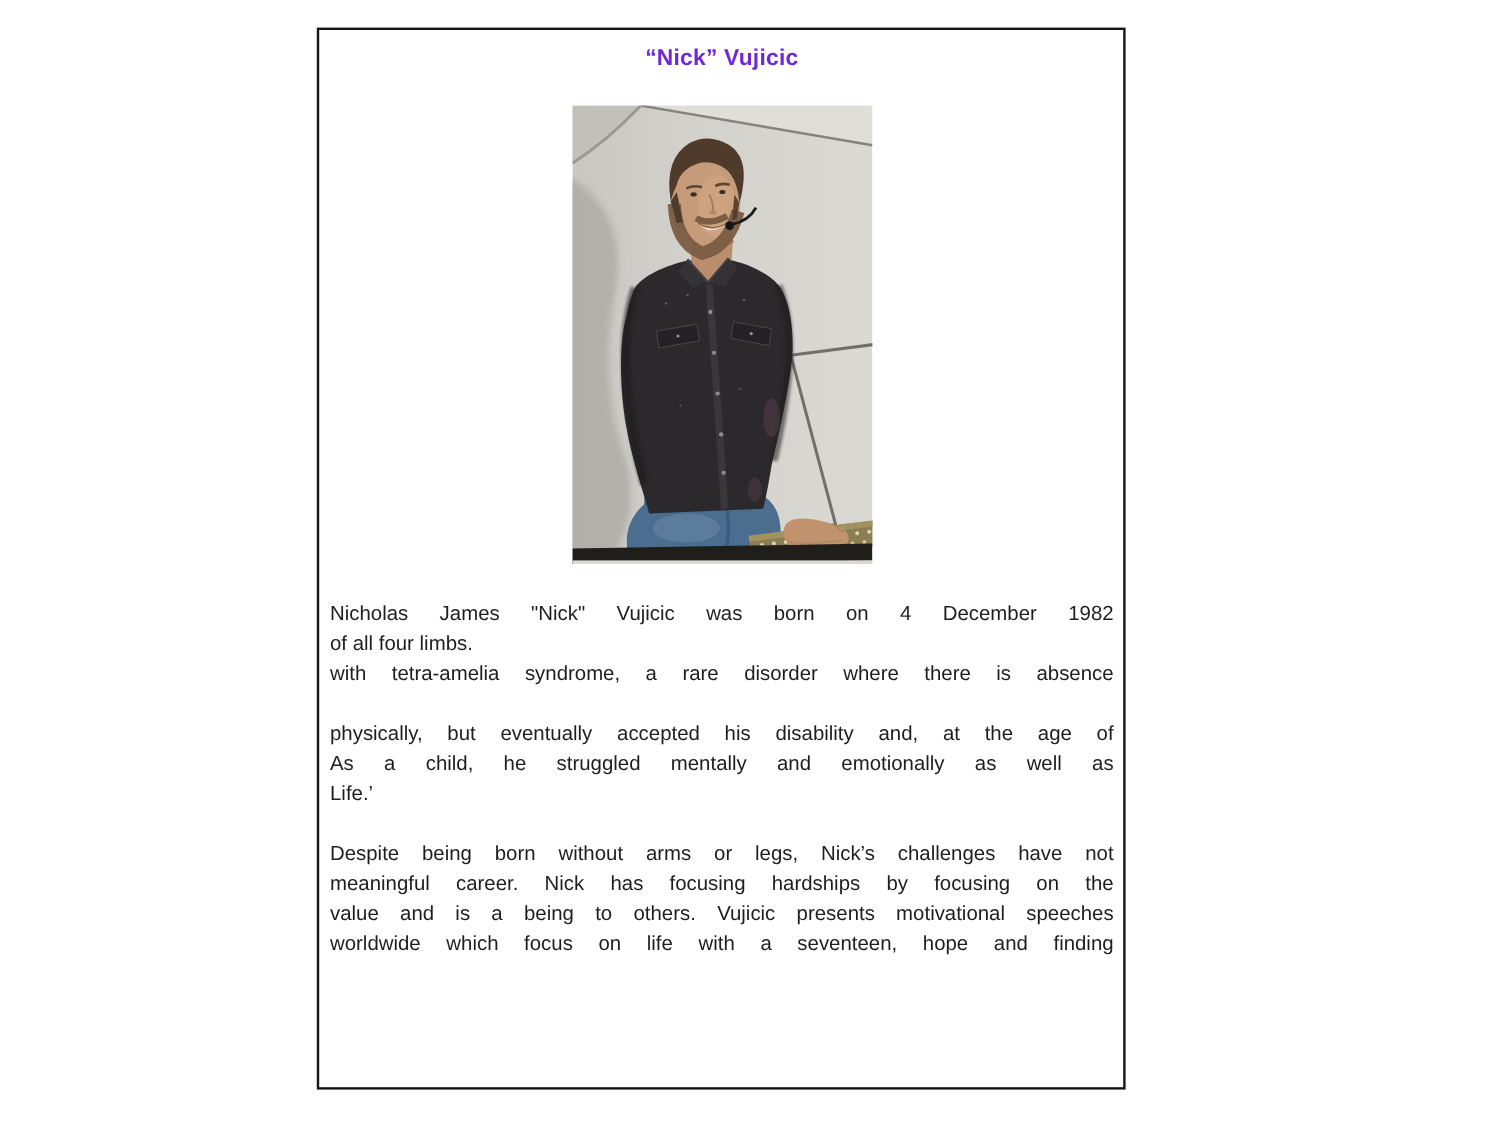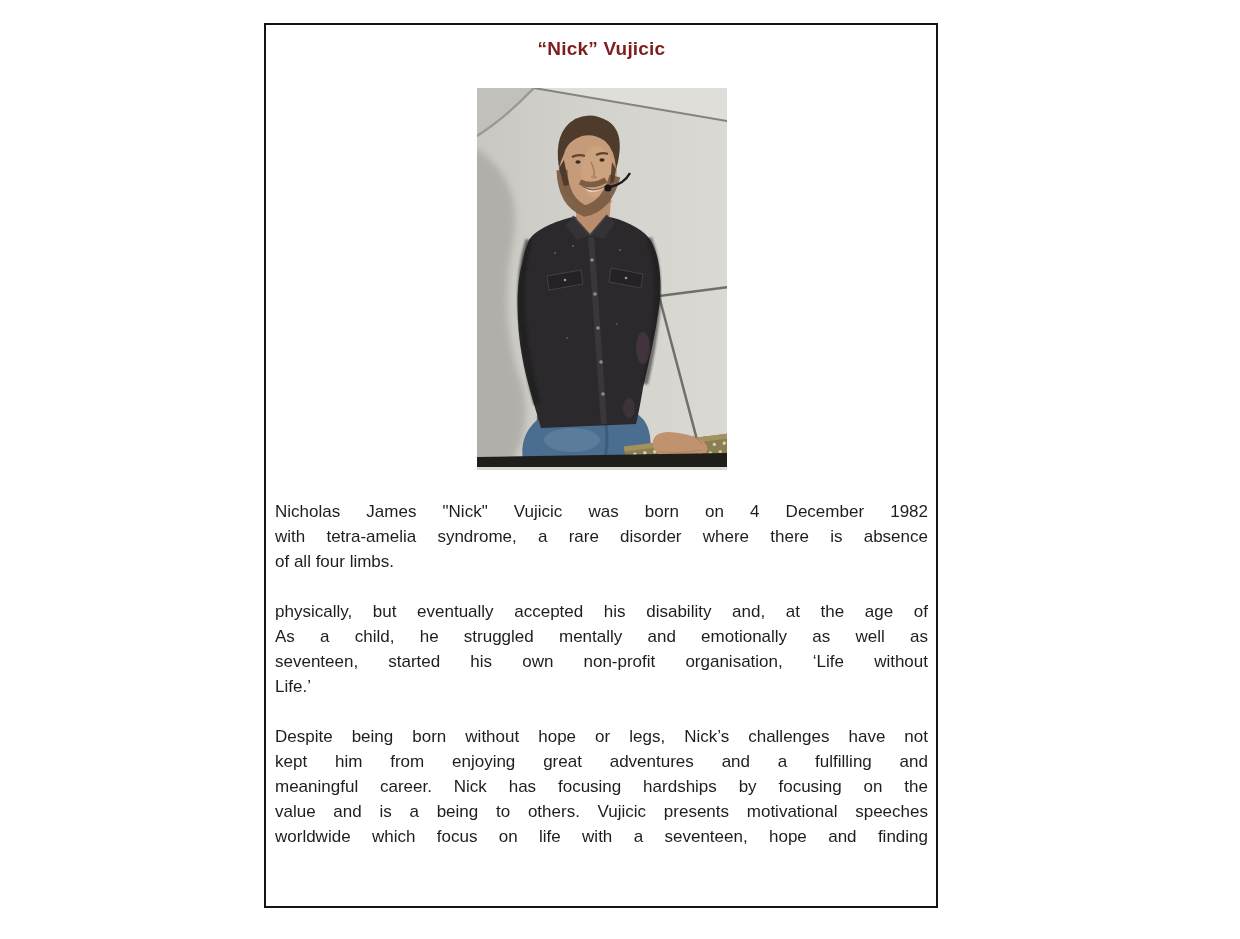--- a/index.html
+++ b/index.html
@@ -17,21 +17,21 @@
     box-sizing: border-box;
     border: 2px solid #141414;
     background: #ffffff;
     padding: 12px 8px 0 9px;
   }
   .doc-title {
     margin: 0;
     text-align: center;
     font-size: 19px;
     font-weight: bold;
-    color: #7f1d1d;
+    color: #6d28d9;
     line-height: 23px;
     letter-spacing: 0.2px;
   }
   .photo-wrap {
     width: 250px;
     margin: 28px auto 0 auto;
   }
   svg.photo {
     display: block;
     width: 250px; height: 382px;
@@ -168,33 +168,31 @@
 
       <polygon points="0,369 250,365 250,379 0,383" fill="#1f1e1b"></polygon>
       <rect x="0" y="379" width="250" height="3" fill="#dbd9d4"></rect>
     </svg>
   </div>
 
   <div class="article-body">
 
     <p class="para">
       <span class="line">Nicholas James "Nick" Vujicic was born on 4 December 1982</span>
+      <span class="line last">of all four limbs.</span>
       <span class="line">with tetra-amelia syndrome, a rare disorder where there is absence</span>
-      <span class="line last">of all four limbs.</span>
     </p>
 
     <p class="para">
       <span class="line">physically, but eventually accepted his disability and, at the age of</span>
       <span class="line">As a child, he struggled mentally and emotionally as well as</span>
-      <span class="line">seventeen, started his own non-profit organisation, ‘Life without</span>
       <span class="line last">Life.’</span>
     </p>
 
     <p class="para">
-      <span class="line">Despite being born without hope or legs, Nick’s challenges have not</span>
-      <span class="line">kept him from enjoying great adventures and a fulfilling and</span>
+      <span class="line">Despite being born without arms or legs, Nick’s challenges have not</span>
       <span class="line">meaningful career. Nick has focusing hardships by focusing on the</span>
       <span class="line">value and is a being to others. Vujicic presents motivational speeches</span>
       <span class="line">worldwide which focus on life with a seventeen, hope and finding</span>
     </p>
 
   </div>
 </div>
 
 </body></html>

